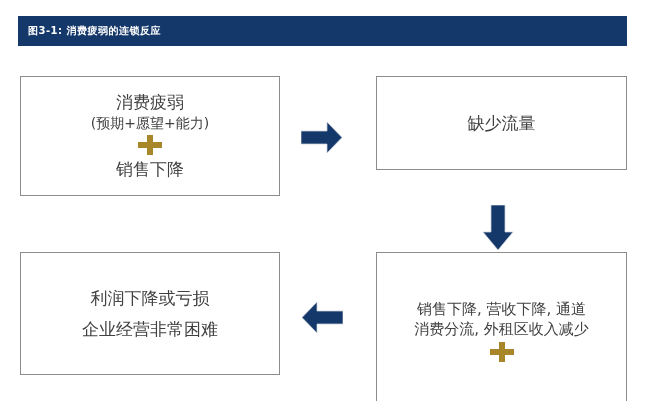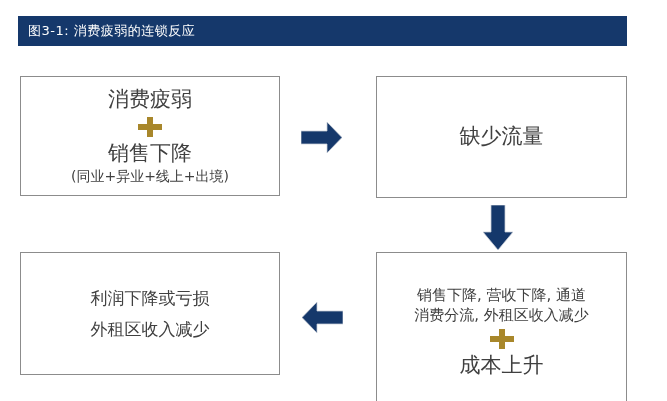--- a/index.html
+++ b/index.html
@@ -5,31 +5,31 @@
   html,body{margin:0;padding:0;background:#ffffff;}
   .page{
     position:relative;width:667px;height:401px;background:#ffffff;
     font-family:"DejaVu Sans","Liberation Sans",sans-serif;overflow:hidden;
   }
   .titlebar{
     position:absolute;left:18px;top:16px;width:609px;height:30px;
     background:#15386B;color:#ffffff;display:flex;align-items:center;
     box-sizing:border-box;padding-left:10px;
   }
-  .titlebar span{font-size:13px;font-weight:normal;letter-spacing:.5px;}
+  .titlebar span{font-size:10px;font-weight:bold;letter-spacing:.5px;}
   .box{
     position:absolute;border:1px solid #8C8C8C;box-sizing:border-box;background:#ffffff;
     display:flex;flex-direction:column;align-items:center;justify-content:center;
     text-align:center;color:#404040;
   }
   .box-consumption{left:20px;top:76px;width:260px;height:120px;}
-  .box-traffic{left:376px;top:76px;width:251px;height:122px;}
+  .box-traffic{left:376px;top:76px;width:251px;height:94px;}
   .box-decline{left:376px;top:252px;width:251px;height:160px;}
   .box-profit{left:20px;top:252px;width:260px;height:123px;}
-  .t-lg{font-size:21px;line-height:1.3;}
+  .t-lg{font-size:17px;line-height:1.3;}
   .t-md{font-size:15px;line-height:1.35;}
   .t-sm{font-size:14px;line-height:1.35;}
   .profit-line{font-size:17px;line-height:1.8;}
   .plus{position:relative;width:24px;height:20px;margin:3px 0;}
   .plus::before{content:"";position:absolute;left:0;top:7px;width:24px;height:6px;background:#A8872B;}
   .plus::after{content:"";position:absolute;left:9px;top:0;width:6px;height:20px;background:#A8872B;}
   .arrow{position:absolute;line-height:0;}
   .arrow-right{left:301px;top:122px;}
   .arrow-down{left:483px;top:205px;}
   .arrow-left{left:302px;top:302px;}
@@ -39,23 +39,23 @@
 <body>
 
 <div class="page">
 
   <div class="titlebar">
     <span>图3-1: 消费疲弱的连锁反应</span>
   </div>
 
   <div class="box box-consumption">
     <div class="t-lg">消费疲弱</div>
+    <div class="t-sm">(预期+愿望+能力)</div>
     <div class="plus"></div>
     <div class="t-lg">销售下降</div>
-    <div class="t-sm">(同业+异业+线上+出境)</div>
   </div>
 
   <div class="arrow arrow-right">
     <svg width="41" height="31" viewBox="0 0 41 31" aria-hidden="true">
       <polygon points="0,9 26,9 26,0 41,15.5 26,31 26,22 0,22"></polygon>
     </svg>
   </div>
 
   <div class="box box-traffic">
     <div class="t-lg">缺少流量</div>
@@ -64,27 +64,26 @@
   <div class="arrow arrow-down">
     <svg width="30" height="45" viewBox="0 0 30 45" aria-hidden="true">
       <polygon points="8,0 22,0 22,27 30,27 15,45 0,27 8,27"></polygon>
     </svg>
   </div>
 
   <div class="box box-decline">
     <div class="t-md">销售下降, 营收下降, 通道</div>
     <div class="t-md">消费分流, 外租区收入减少</div>
     <div class="plus"></div>
-    <div class="t-lg">成本上升</div>
   </div>
 
   <div class="arrow arrow-left">
     <svg width="41" height="31" viewBox="0 0 41 31" aria-hidden="true">
       <polygon points="41,9 15,9 15,0 0,15.5 15,31 15,22 41,22"></polygon>
     </svg>
   </div>
 
   <div class="box box-profit">
     <div class="profit-line">利润下降或亏损</div>
-    <div class="profit-line">外租区收入减少</div>
+    <div class="profit-line">企业经营非常困难</div>
   </div>
 
 </div>
 
 </body></html>

